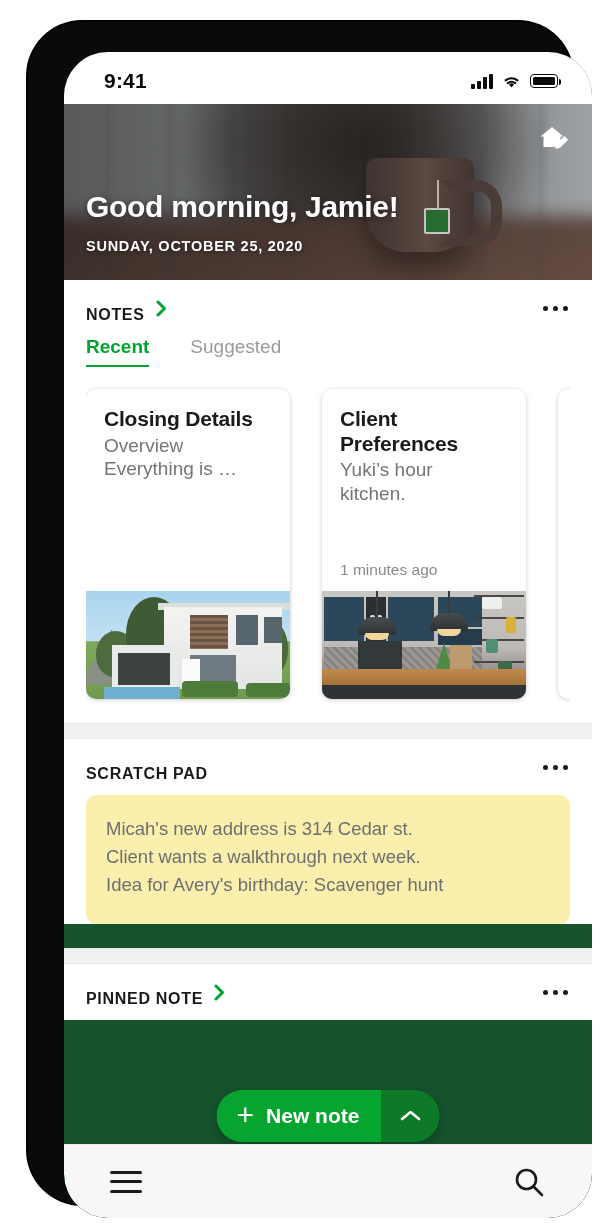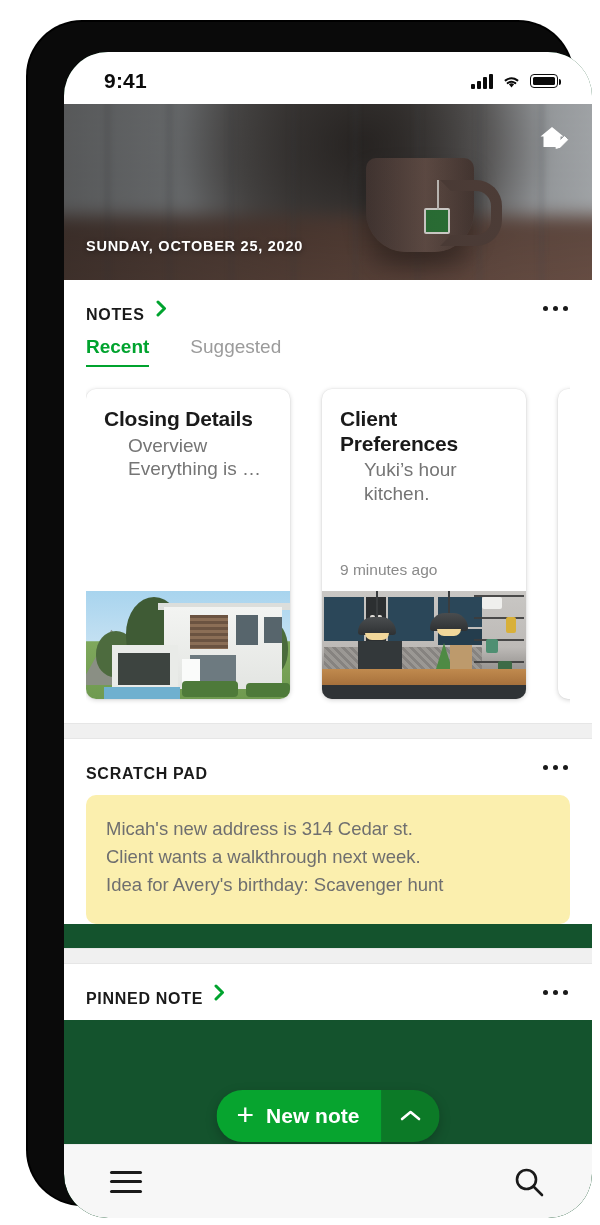--- a/index.html
+++ b/index.html
@@ -164,21 +164,21 @@
     border-radius: 10px;
     box-shadow: 0 1px 5px rgba(0,0,0,.18), 0 0 0 .5px rgba(0,0,0,.04);
     overflow: hidden;
     display: flex; flex-direction: column;
     cursor: pointer;
   }
   .note-card.tall { height: 310px; }
   .card-body { padding: 18px 18px 0 18px; flex: 1; }
   .card-title { font-size: 21px; font-weight: 700; color: #1a1a1a; line-height: 1.17; letter-spacing: -.2px; }
   .card-snippet { font-size: 19px; color: #757575; line-height: 1.25; margin-top: 2px; font-weight: 300; }
-  .card-snippet .ln { display: block; margin-left: 24px; }
+  .card-snippet .ln { display: block; }
   .card-time { font-size: 15.5px; color: #8a8a8a; padding: 0 18px 12px 18px; }
   .card-img { height: 108px; width: 100%; position: relative; overflow: hidden; }
 
   
   .img-house { background: linear-gradient(to bottom, #a8d4ee 0%, #c3e0f2 46%, #7fa85c 47%, #6f9a50 100%); }
   .img-house .mountain { position:absolute; left:-6px; top:34px; width:92px; height:60px; background:#8a8f84; clip-path: polygon(0 100%, 34% 8%, 62% 52%, 100% 100%); }
   .img-house .tree { position:absolute; background:#3f5b35; border-radius:50% 50% 46% 46%; }
   .img-house .t1 { left: 40px; top: 6px; width: 56px; height: 74px; }
   .img-house .t2 { left: 10px; top: 40px; width: 40px; height: 46px; background:#4d6b3e; }
   .img-house .t3 { right: 2px; top: 30px; width: 34px; height: 54px; background:#4a6b3c; }
@@ -301,20 +301,21 @@
     <div id="hero">
       <div id="hero-bg"></div>
       <div id="hero-bg2"></div>
       <div id="hero-mug-reflect"></div>
       <div id="hero-mug">
         <div id="hero-mug-tag"></div>
       </div>
       <div id="hero-scrim"></div>
 
       <div id="hero-text">
+        <div id="hero-greeting">Good morning, Jamie!</div>
         <div id="hero-date">SUNDAY, OCTOBER 25, 2020</div>
       </div>
 
       <svg id="hero-home-edit" viewBox="0 0 34 34">
         <path d="M16 5 L4.5 14.5 h3 V25 h17 V14.5 h3 Z" fill="#ffffff"></path>
         <path d="M21 22 l7.5-7.5 3.2 3.2 L24.2 25.2 l-4.3 1.1 z" fill="#ffffff" stroke="#ffffff" stroke-width="1"></path>
         <path d="M20.5 26.5 l1-4 3 3 z" fill="#ffffff"></path>
       </svg>
     </div>
 
@@ -369,21 +370,21 @@
         </div>
 
         <div class="note-card tall">
           <div class="card-body">
             <div class="card-title">Client Preferences</div>
             <div class="card-snippet">
               <span class="ln">Yuki’s hour</span>
               <span class="ln">kitchen.</span>
             </div>
           </div>
-          <div class="card-time">9 minutes ago</div>
+          <div class="card-time">1 minutes ago</div>
           <div class="card-img img-kitchen">
             <div class="cab c1"></div>
               <div class="niche"></div>
               <div class="cab c2"></div>
             <div class="cab c3"></div>
               <div class="cab c4"></div>
             <div class="jar j1"></div>
               <div class="jar j2"></div>
             <div class="backsplash"></div>
               <div class="hood"></div>

